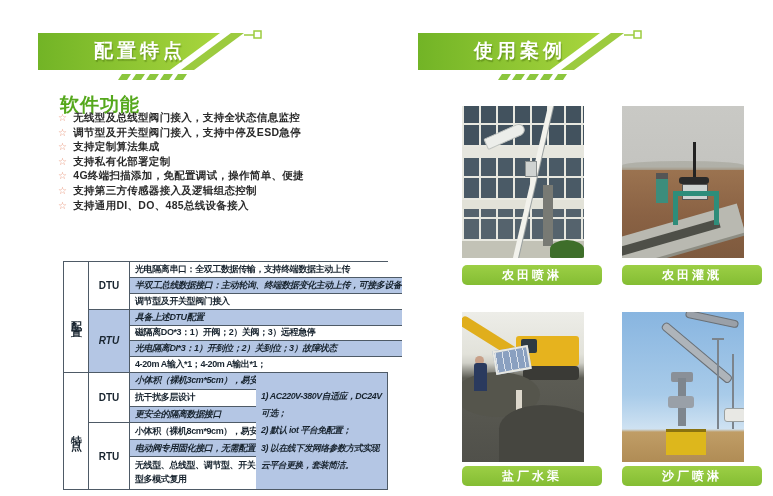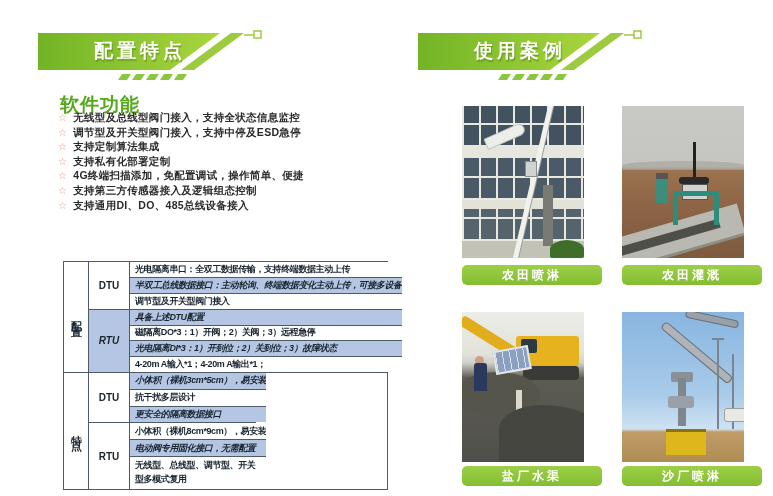--- a/index.html
+++ b/index.html
@@ -264,20 +264,25 @@
         </div>
         <div class="t-subblock last fg4">
           <div class="t-sub bw">RTU</div>
           <div class="t-rows">
             <div class="t-row bw">小体积（裸机8cm*9cm），易安装</div>
             <div class="t-row bb">电动阀专用固化接口，无需配置</div>
             <div class="t-row bw tall">无线型、总线型、调节型、开关型多模式复用</div>
           </div>
         </div>
       </div>
+      <div class="t-notes bb">
+        <div>1) AC220V-380V自适应，DC24V可选；</div>
+        <div>2) 默认 iot 平台免配置；</div>
+        <div>3) 以在线下发网络参数方式实现云平台更换，套装简洁。</div>
+      </div>
     </div>
   </div>
 
   <div class="photo ph1">
     <div class="winband wb1"></div>
     <div class="slab1"></div>
     <div class="winband wb2"></div>
     <div class="slab2"></div>
     <div class="winband wb3"></div>
     <div class="bld-base"></div>

